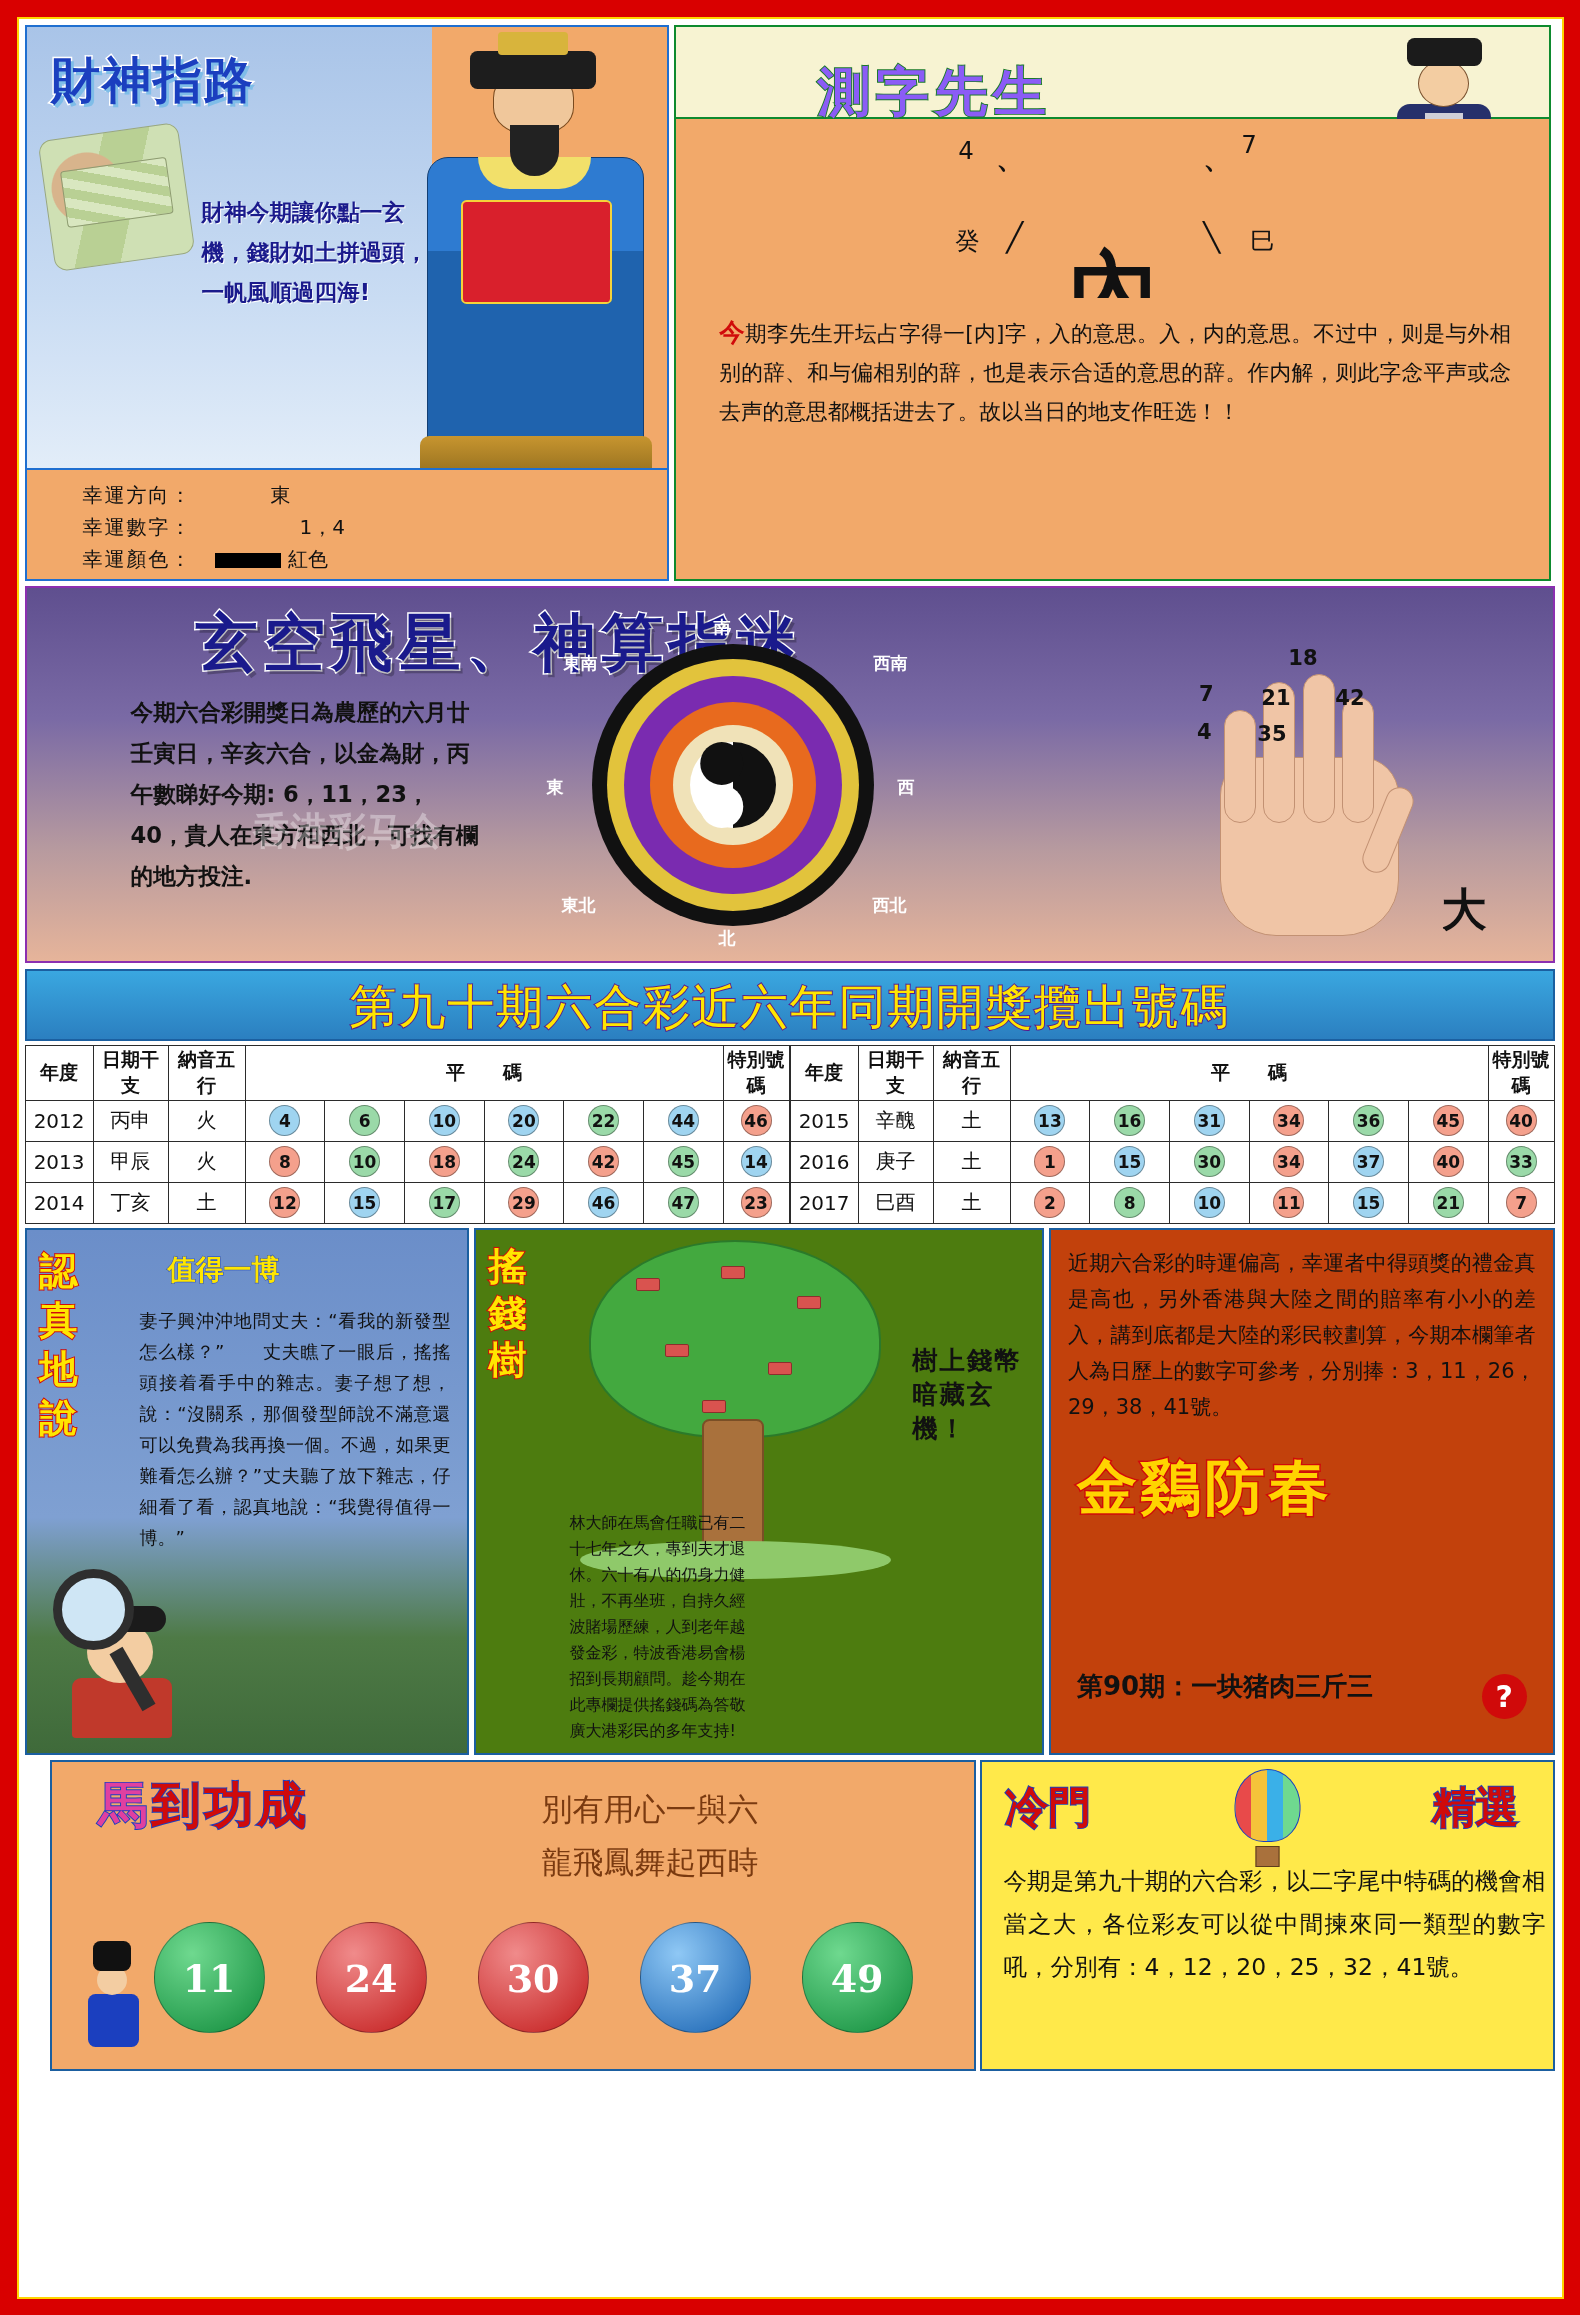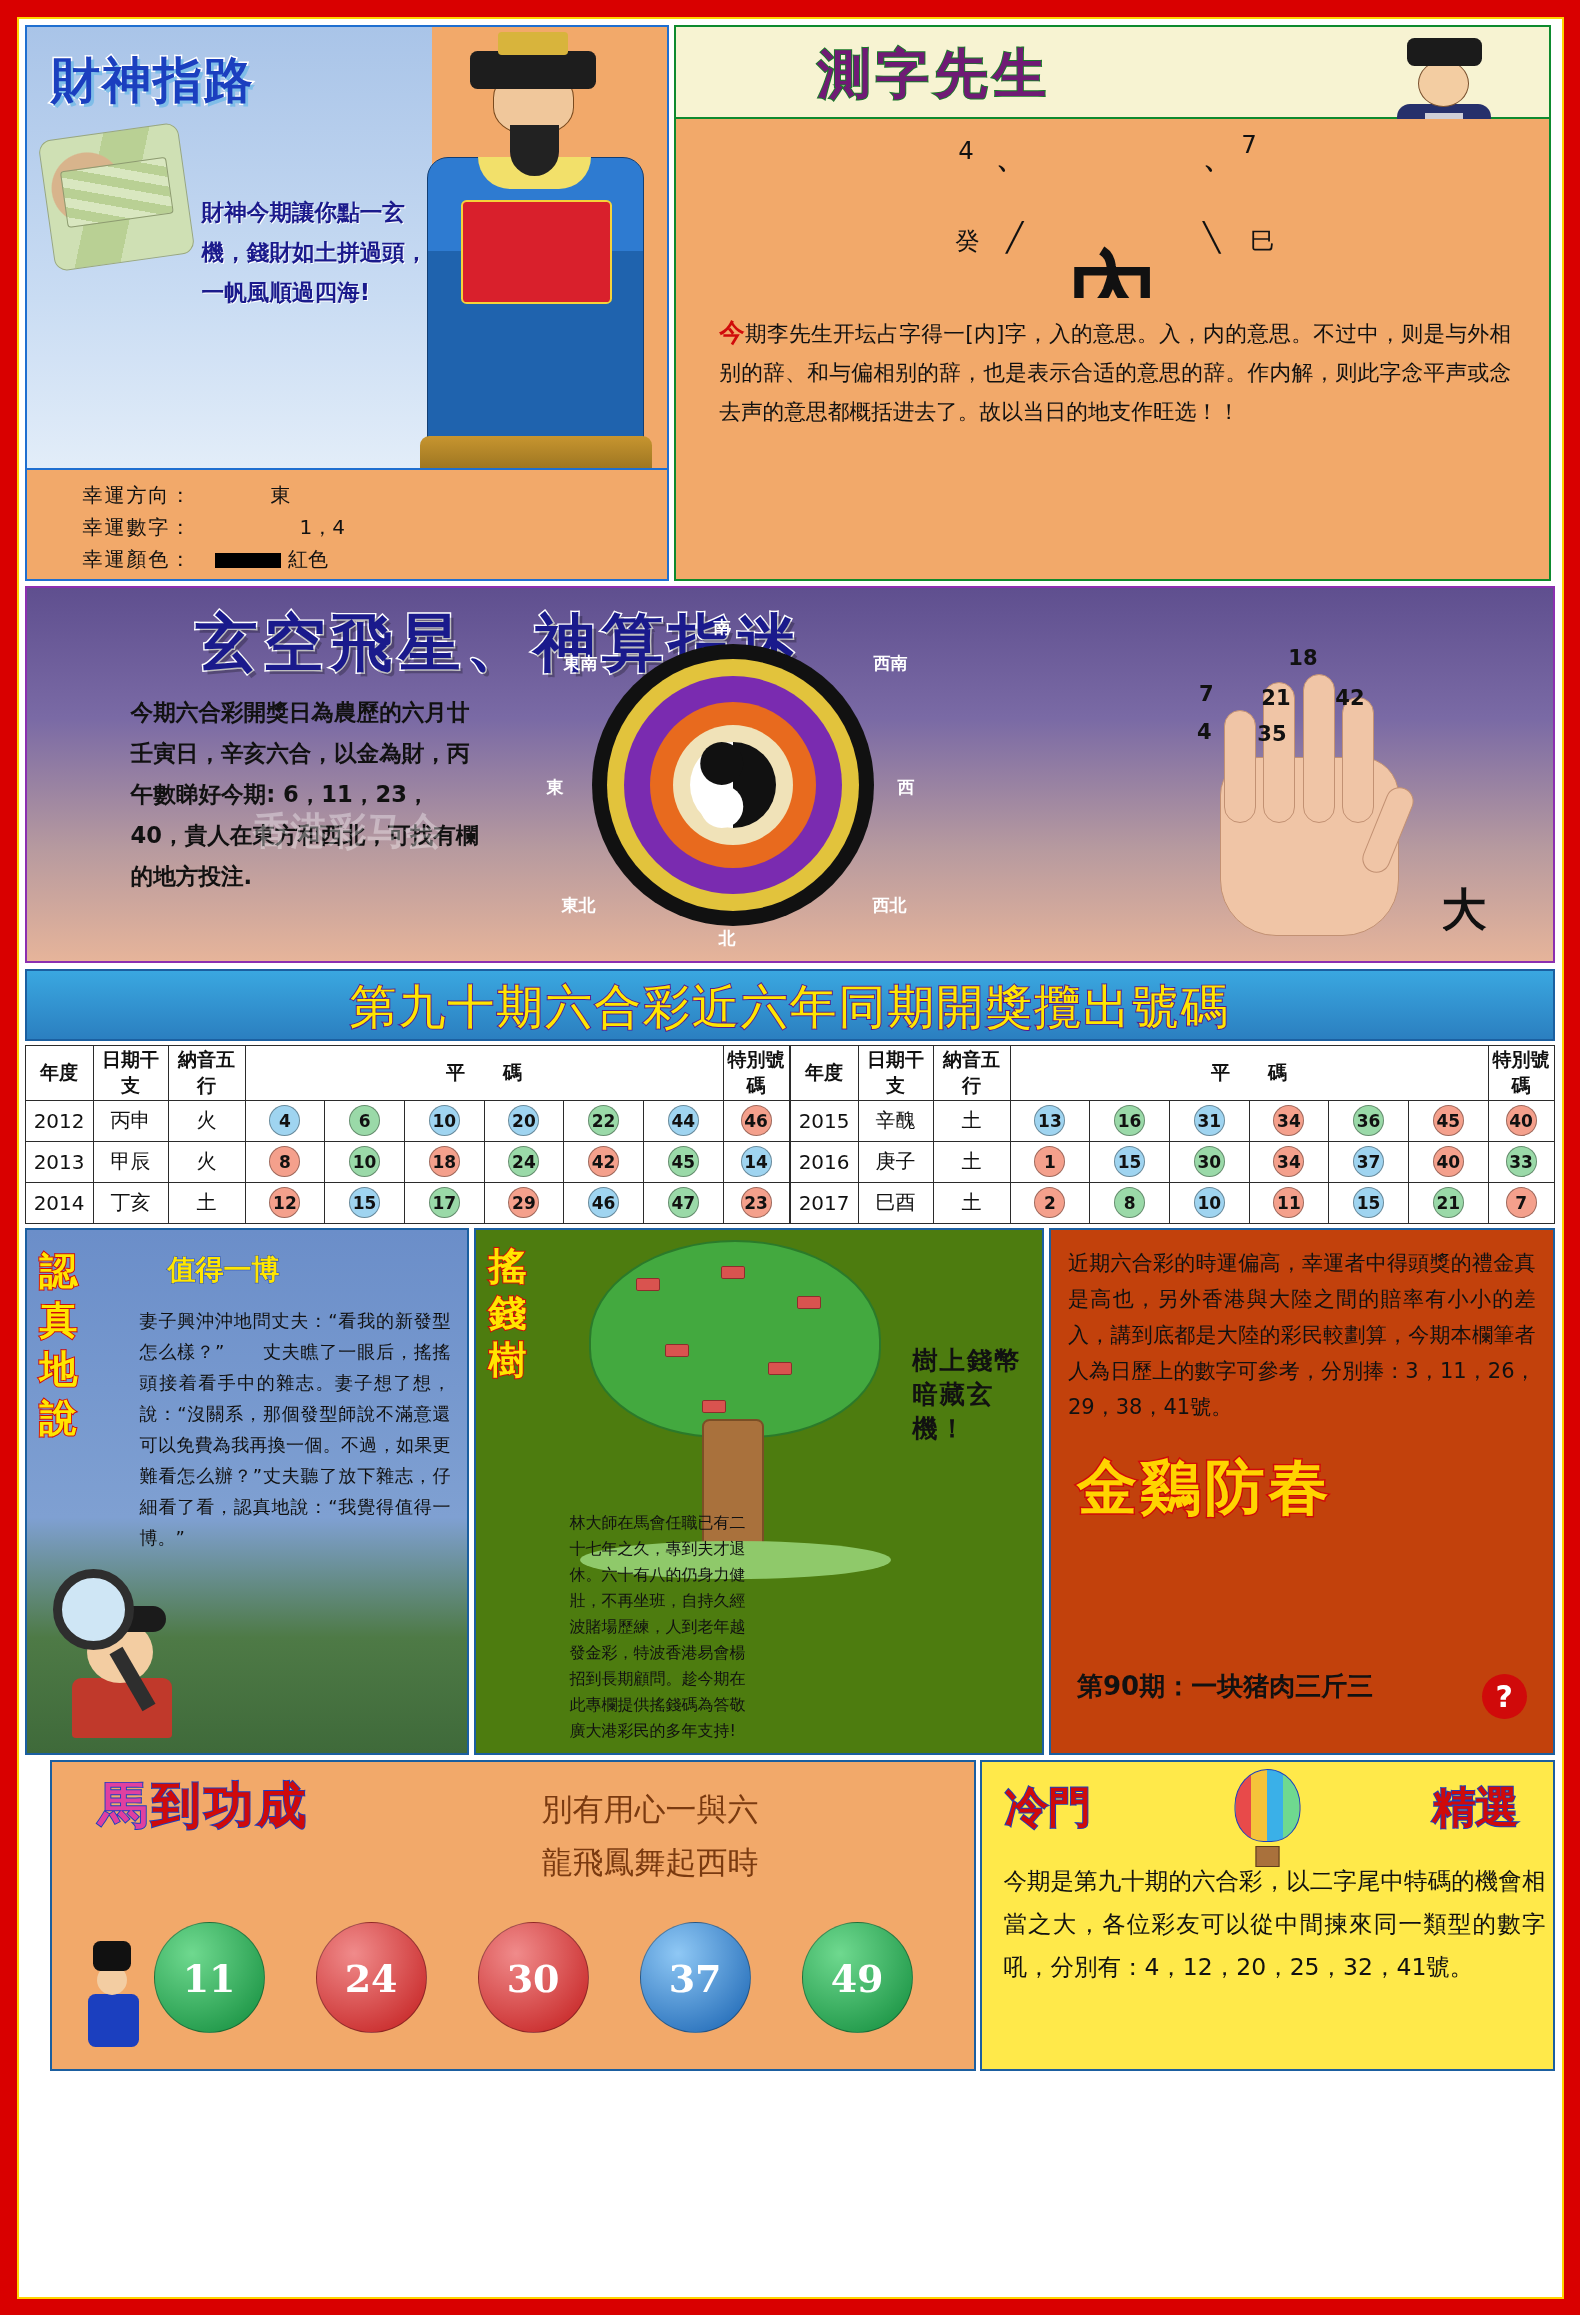--- a/index.html
+++ b/index.html
@@ -79,22 +79,22 @@
   }
   .luckyBox .lbl { display:inline-block; width:132px; letter-spacing:1.9px;}
   .luckyBox .val { color:#111; }
   .swatch { display:inline-block; width:66px; height:15px; background:#000; vertical-align:middle; margin-right:7.5px;}
   .panelB {
     width:877px; height:556px;
     border:2.8px solid #0e8a2e; background:#fbf6d8; position:relative; overflow:hidden;
   }
   .panelB .bhead { height:92px; background:#f7f3d2; border-bottom:2.8px solid #0e8a2e; position:relative;}
   .titleB {
-    position:absolute; left:141px; top:12px;
-    font-size:53px; font-weight:bold; color:#701a75;
+    position:absolute; left:141px; top:30px;
+    font-size:53px; font-weight:bold; color:#8b5cf6;
     -webkit-text-stroke:1.9px #1a7a2a;
     paint-order:stroke fill;
     letter-spacing:5.6px;
   }
   .scholar { position:absolute; right:43px; top:5.6px; width:122px; height:188px;}
   .scholar .h { position:absolute; left:34px; top:28px; width:51px; height:47px; background:#f3cda2; border-radius:50%; border:0.9px solid #7a5230;}
   .scholar .cap{ position:absolute; left:22.6px; top:5.6px; width:75px; height:28px; background:#1b1b1b; border-radius:7.5px;}
   .scholar .body{position:absolute; left:13px; top:72px; width:94px; height:109px; background:#26306b; border-radius:13px 13px 5.6px 5.6px;}
   .scholar .sash{position:absolute; left:41px; top:81px; width:38px; height:94px; background:#cfcfd8;}
   .charBox { position:absolute; left:0; top:92px; width:100%; height:179px; background:#f2a96a;}

